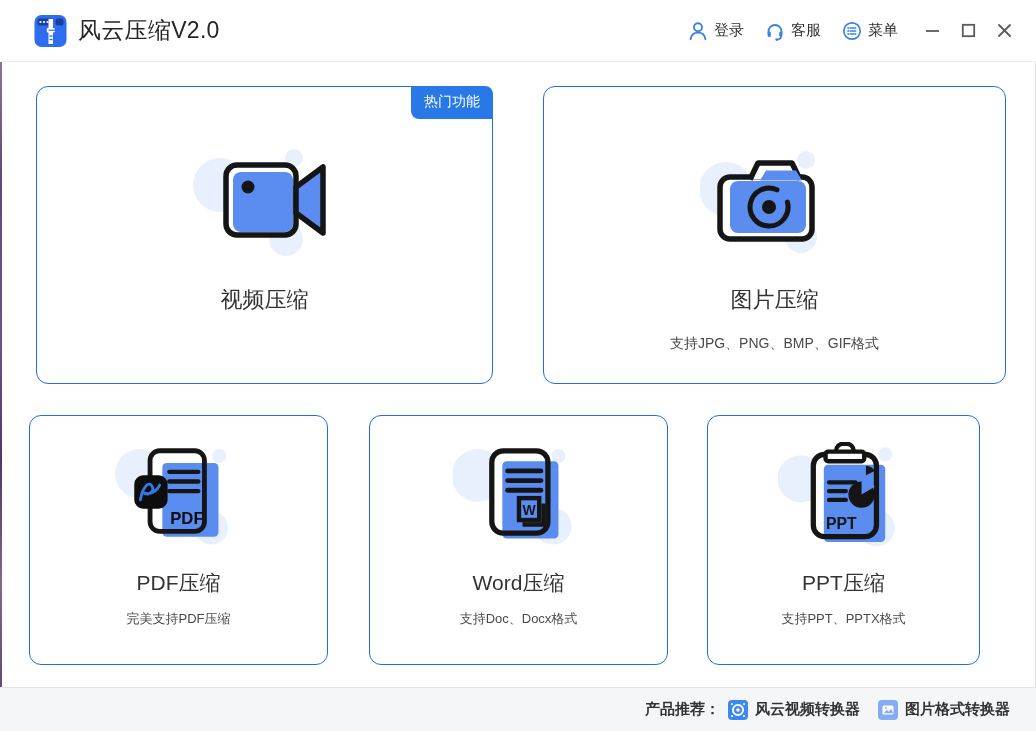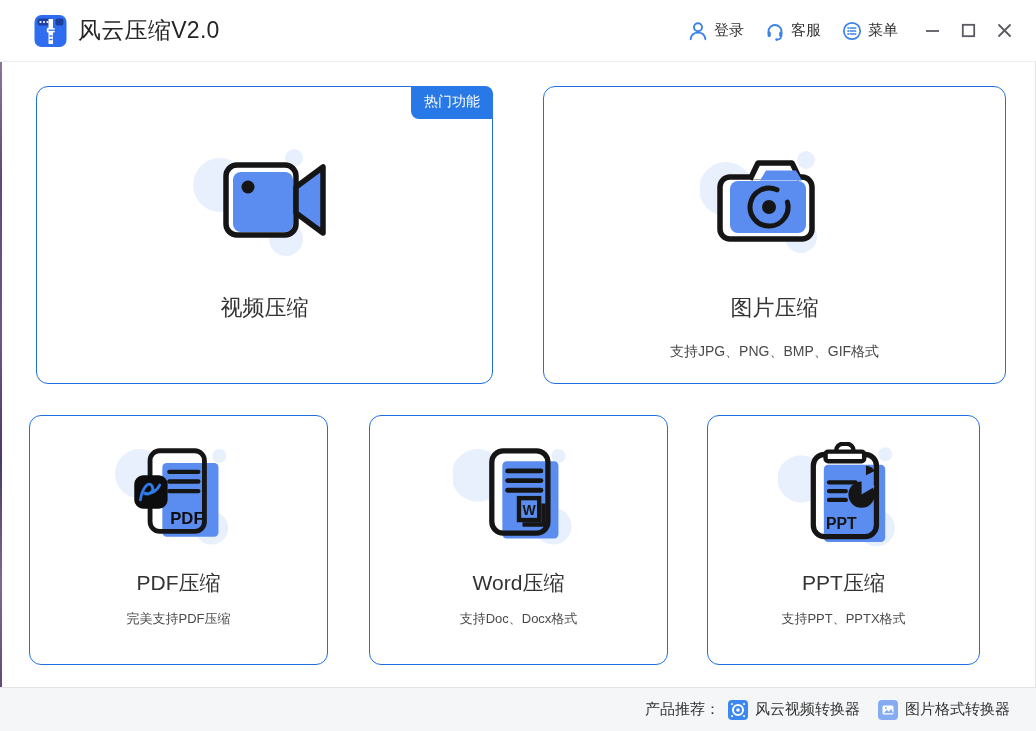--- a/index.html
+++ b/index.html
@@ -27,32 +27,32 @@
   .card { position:absolute; box-sizing:border-box; background:#fff; border:1px solid #1f6fe0; border-radius:12px;
           display:flex; flex-direction:column; align-items:center; cursor:pointer; }
   .card-video { left:36px;  top:86px;  width:457px; height:298px; padding-top:58px; }
   .card-image { left:543px; top:86px;  width:463px; height:298px; padding-top:58px; }
   .card-pdf   { left:29px;  top:415px; width:299px; height:250px; padding-top:26px; }
   .card-word  { left:369px; top:415px; width:299px; height:250px; padding-top:26px; }
   .card-ppt   { left:707px; top:415px; width:273px; height:250px; padding-top:26px; }
 
   .card-title { color:#333; }
   .card-sub   { color:#4a4a4a; }
-  .row1 .card-title { font-size:22px; margin-top:36px; }
+  .row1 .card-title { font-size:22px; margin-top:28px; }
   .row1 .card-sub   { font-size:14px; margin-top:20px; }
   .row2 .card-title { font-size:21px; margin-top:20px; }
   .row2 .card-sub   { font-size:13px; margin-top:13px; }
 
   .badge { position:absolute; top:-1px; right:-1px; background:#2878e8; color:#fff; font-size:14px;
            padding:7px 13px 8px; border-radius:0 8px 0 8px; }
 
   
   .footer { position:absolute; left:0; top:687px; width:1036px; height:44px; box-sizing:border-box;
             background:#f5f6f8; border-top:1px solid #e3e3e5; display:flex; align-items:center;
-            justify-content:flex-end; padding-right:26px; }
+            justify-content:flex-end; padding-right:26px;font-weight:bold; }
   .footer-label { font-size:15px; color:#333; margin-right:8px; }
   .footer-item { display:flex; align-items:center; gap:7px; margin-left:18px; font-size:15px; color:#333; cursor:pointer; }
 </style>
 </head>
 <body>
 
 <div class="window">
 
   <div class="artifact-top"></div>
   <div class="artifact-top-dark"></div>

